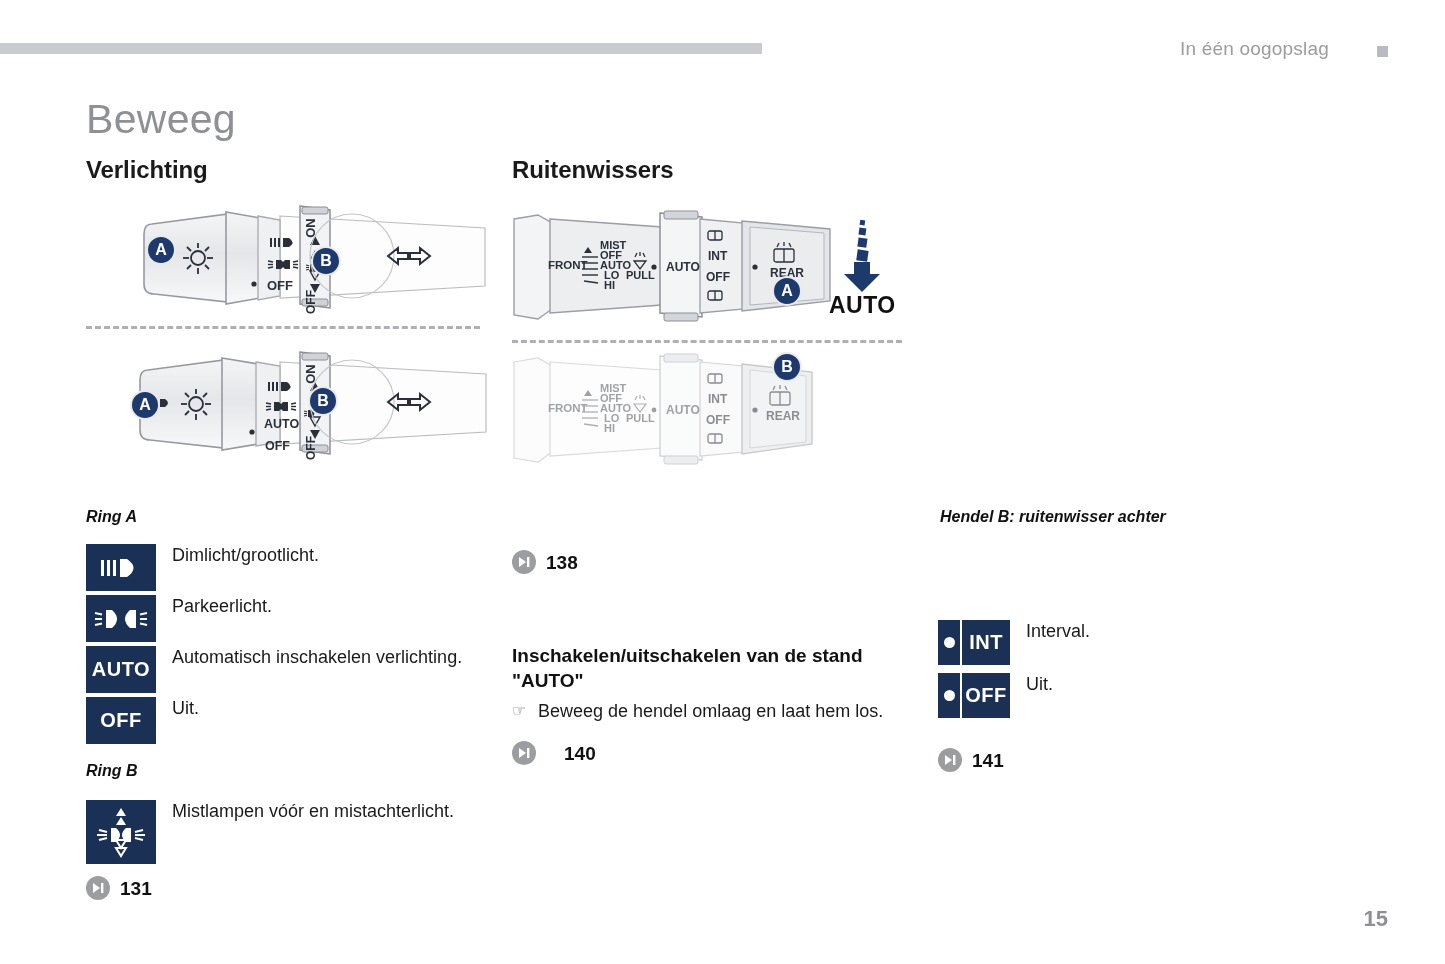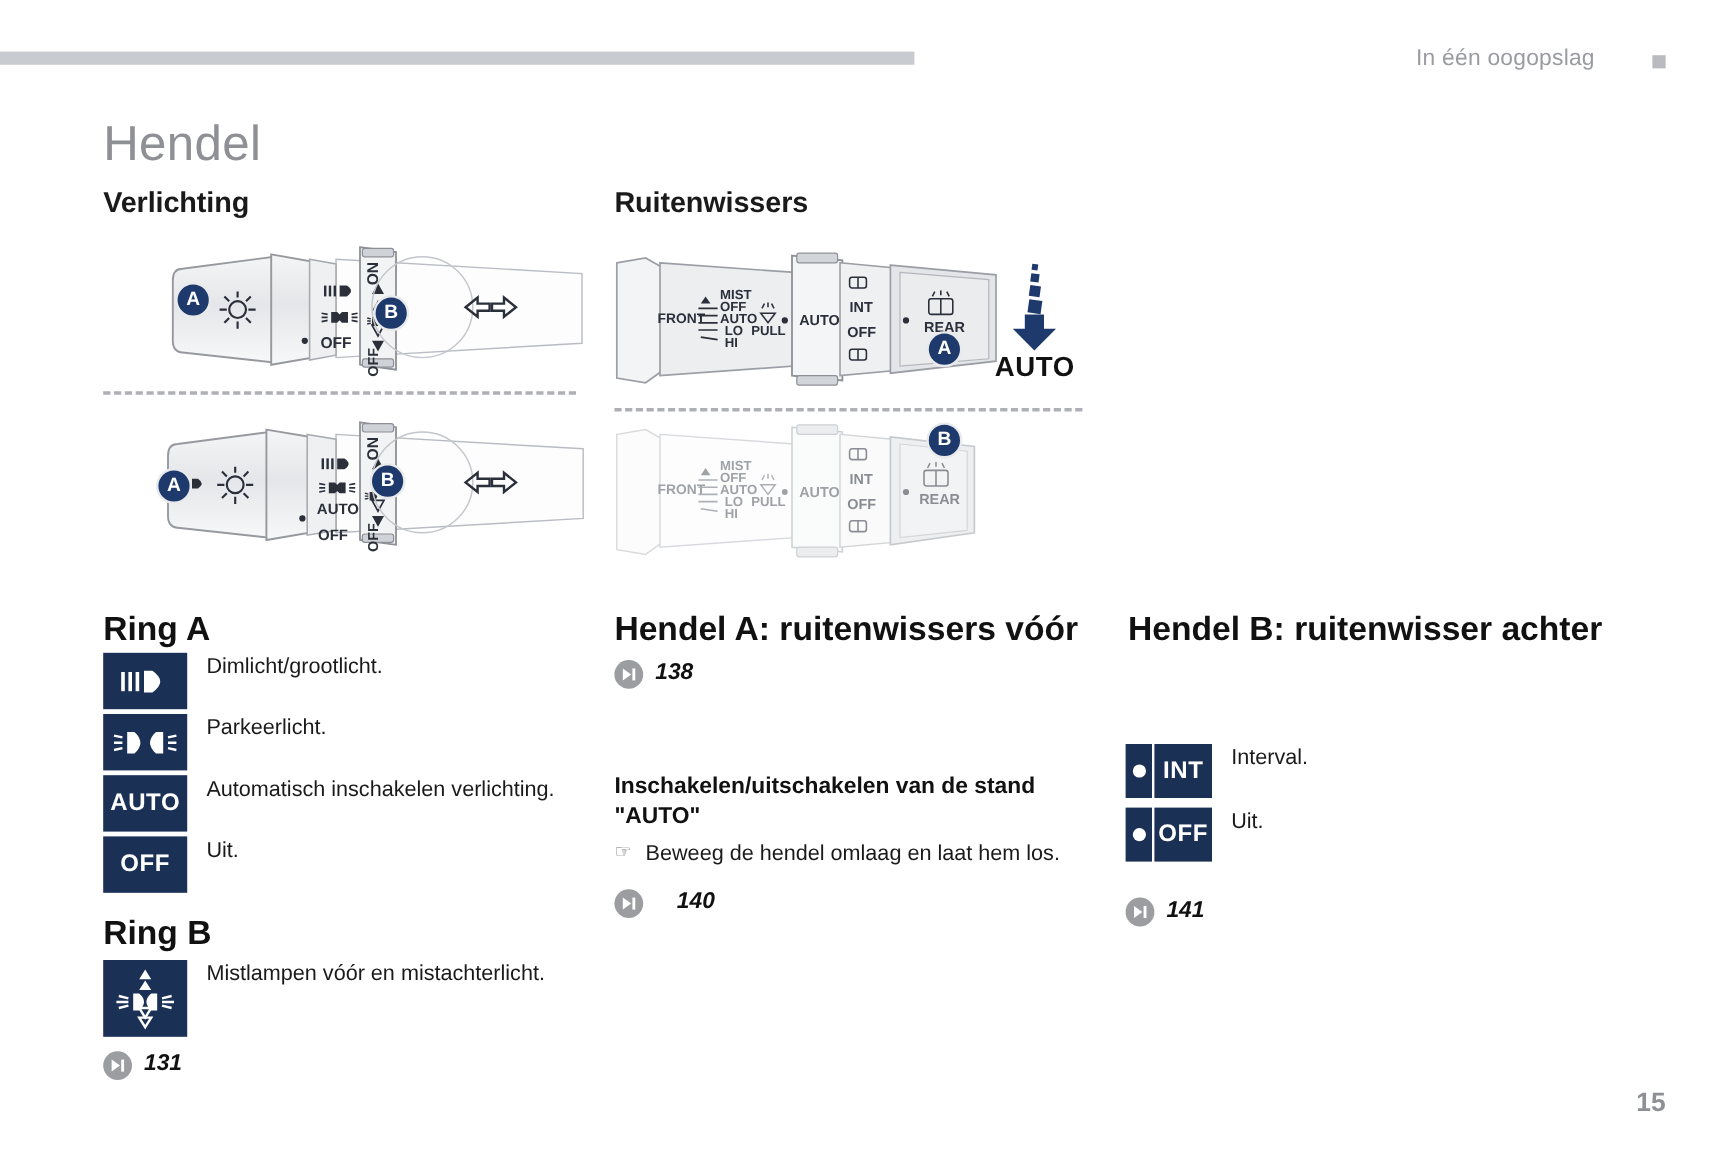--- a/index.html
+++ b/index.html
@@ -64,23 +64,24 @@
     font-weight: bold;
     color: #1a1a1a;
     letter-spacing: -0.1px;
   }
   #title-verlichting { left: 86px; top: 156px; }
   #title-ruitenwissers { left: 512px; top: 156px; }
 
   
   .col-heading {
     position: absolute;
-    font-size: 28px;
+    font-size: 16px;
     font-weight: bold;
     color: #111;
+    font-style: italic;
   }
   .sub-heading {
     position: absolute;
     font-size: 19px;
     font-weight: bold;
     color: #111;
     line-height: 25px;
   }
 
   
@@ -135,21 +136,21 @@
     flex: 1;
     background: #1b3055;
     margin-left: 2px;
     display: flex;
     align-items: center;
     justify-content: center;
     color: #fff;
   }
 
   
-  .page-ref { position: absolute; display: flex; align-items: flex-start; font-style: italic; }
+  .page-ref { position: absolute; display: flex; align-items: flex-end; }
   .page-ref .circ {
     width: 24px; height: 24px; border-radius: 50%;
     background: #9b9da1;
     display: flex; align-items: center; justify-content: center;
     flex: none;
   }
   .page-ref .circ svg { display: block; }
   .page-ref .num {
     margin-left: 10px;
     font-size: 19px;
@@ -214,21 +215,21 @@
 </style>
 </head>
 <body>
 
 <div class="page">
 
   <div class="header-bar"></div>
   <div class="header-title">In één oogopslag</div>
   <div class="header-square"></div>
 
-  <div class="chapter-title">Hendel</div>
+  <div class="chapter-title">Beweeg</div>
   <div class="sec-title" id="title-verlichting">Verlichting</div>
   <div class="sec-title" id="title-ruitenwissers">Ruitenwissers</div>
 
   <svg class="illus" style="left:130px; top:198px;" width="360" height="120" viewBox="0 0 360 120">
     <defs>
       <linearGradient id="stalkGrad" x1="0" y1="0" x2="0" y2="1">
         <stop offset="0%" stop-color="#f4f5f6"></stop>
         <stop offset="45%" stop-color="#e4e6e9"></stop>
         <stop offset="100%" stop-color="#f7f8f9"></stop>
       </linearGradient>
@@ -584,21 +585,20 @@
       <svg width="14" height="14" viewBox="0 0 14 14">
           <g fill="#ffffff">
             <polygon points="2,2 9,7 2,12"></polygon>
             <rect x="10" y="2" width="2.4" height="10"></rect>
           </g>
         </svg>
     </span>
     <span class="num">131</span>
   </div>
 
-  <div class="col-heading" style="left:512px; top:508px;">Hendel A: ruitenwissers vóór</div>
 
   <div class="page-ref" style="left:512px; top:550px;">
     <span class="circ">
       <svg width="14" height="14" viewBox="0 0 14 14">
           <g fill="#ffffff">
             <polygon points="2,2 9,7 2,12"></polygon>
             <rect x="10" y="2" width="2.4" height="10"></rect>
           </g>
         </svg>
     </span>

